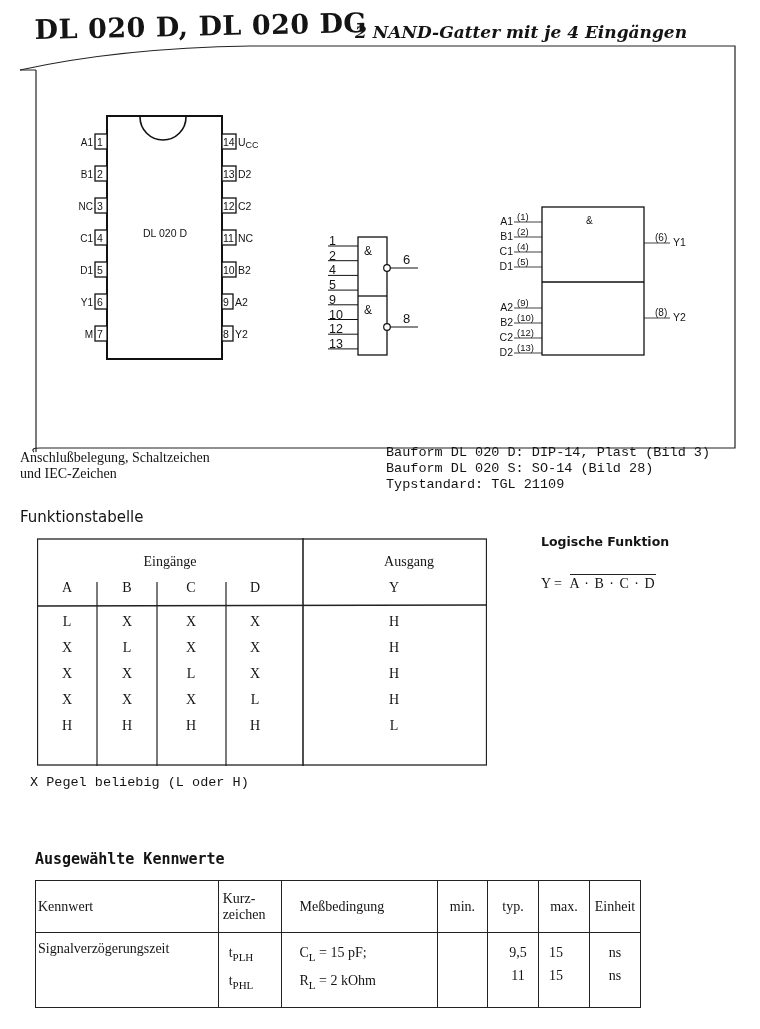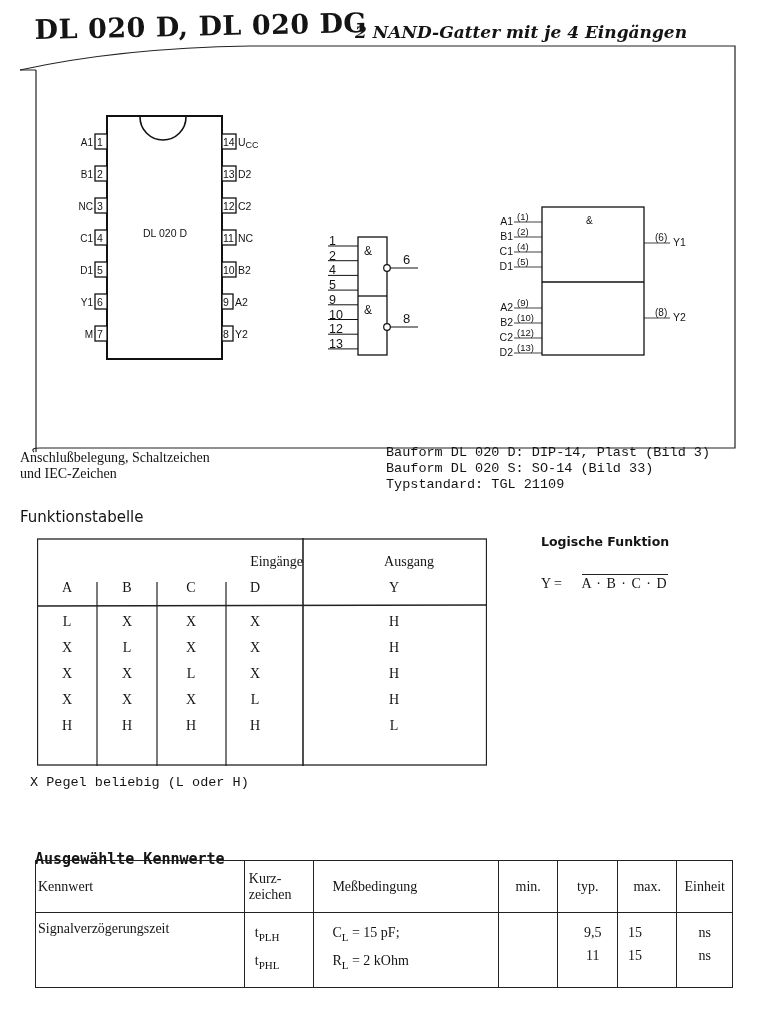--- a/index.html
+++ b/index.html
@@ -7,21 +7,21 @@
          font-family:"DejaVu Serif", serif; }
   .abs { position:absolute; }
   .title-main { left:35px; top:14px; font-family:"DejaVu Serif", serif; font-weight:bold; font-size:27px; letter-spacing:0.5px; white-space:nowrap; transform:rotate(-1.2deg); transform-origin:left bottom; }
   .title-sub { left:355px; top:22px; font-family:"DejaVu Serif", serif; font-weight:bold; font-size:17px; white-space:nowrap;font-style:italic; }
   svg text { font-family:"Liberation Sans", sans-serif; fill:#141414; }
   .caption { font-family:"Liberation Serif", serif; font-size:14px; line-height:16px; white-space:nowrap; }
   .mono { font-family:"Liberation Mono", monospace; font-size:13.5px; line-height:16px; white-space:nowrap; }
   .section-h { font-family:"DejaVu Sans", sans-serif; font-size:15px; white-space:nowrap; }
   .section-hb { font-family:"DejaVu Sans Mono", monospace; font-weight:bold; font-size:15px; white-space:nowrap; }
   table { border-collapse:collapse; }
-  .kw { left:35px; top:860px; width:698px; font-family:"Liberation Serif", serif; font-size:14px; }
+  .kw { left:35px; top:880px; width:606px; font-family:"Liberation Serif", serif; font-size:14px; }
   .kw td, .kw th { border:1px solid #222; font-weight:normal; padding:0 4px; }
   sub { font-size:11px; vertical-align:-4px; }
 </style>
 </head>
 <body>
 
 <div class="abs title-main">DL 020 D, DL 020 DG</div>
 <div class="abs title-sub">2 NAND-Gatter mit je 4 Eingängen</div>
 
 <svg class="abs" style="left:0;top:0" width="760" height="470">
@@ -151,36 +151,36 @@
   <text x="183" y="121" font-size="10.5">Y2</text>
 </svg>
 
 <div class="abs caption" style="left:20px;top:450px">
   <div>Anschlußbelegung, Schaltzeichen</div>
   <div>und IEC-Zeichen</div>
 </div>
 
 <div class="abs mono" style="left:386px;top:445px">
   <div>Bauform DL 020 D: DIP-14, Plast (Bild  3)</div>
-  <div>Bauform DL 020 S: SO-14 (Bild  33)</div>
+  <div>Bauform DL 020 S: SO-14 (Bild  28)</div>
   <div>Typstandard: TGL 21109</div>
 </div>
 
 <div class="abs section-h" style="left:20px;top:508px">Funktionstabelle</div>
 
 <div class="abs" style="left:37px;top:538px;width:450px;height:228px">
   <svg width="450" height="228" style="position:absolute;left:0;top:0">
     <rect x="0.5" y="1" width="449" height="226" fill="none" stroke="#222" stroke-width="1.3"></rect>
     <line x1="0" y1="68" x2="450" y2="67" stroke="#222" stroke-width="1.3"></line>
     <line x1="266" y1="0" x2="266" y2="228" stroke="#222" stroke-width="1.6"></line>
     <line x1="60" y1="44" x2="60" y2="228" stroke="#222" stroke-width="1.2"></line>
     <line x1="120" y1="44" x2="120" y2="228" stroke="#222" stroke-width="1.2"></line>
     <line x1="189" y1="44" x2="189" y2="228" stroke="#222" stroke-width="1.2"></line>
   </svg>
-  <div class="abs" style="left:0;top:16px;width:266px;text-align:right;font-family:'Liberation Serif',serif;font-size:14px">Eingänge</div>
+  <div class="abs" style="left:0;top:16px;width:266px;text-align:center;font-family:'Liberation Serif',serif;font-size:14px">Eingänge</div>
   <div class="abs" style="left:266px;top:16px;width:212px;text-align:center;font-family:'Liberation Serif',serif;font-size:14px">Ausgang</div>
   <div id="ftCols">
       <div class="abs" style="left: 10px; top: 42px; width: 40px; text-align: center; font-family: &quot;Liberation Serif&quot;, serif; font-size: 14px;">A</div>
       <div class="abs" style="left: 70px; top: 42px; width: 40px; text-align: center; font-family: &quot;Liberation Serif&quot;, serif; font-size: 14px;">B</div>
       <div class="abs" style="left: 134px; top: 42px; width: 40px; text-align: center; font-family: &quot;Liberation Serif&quot;, serif; font-size: 14px;">C</div>
       <div class="abs" style="left: 198px; top: 42px; width: 40px; text-align: center; font-family: &quot;Liberation Serif&quot;, serif; font-size: 14px;">D</div>
       <div class="abs" style="left: 337px; top: 42px; width: 40px; text-align: center; font-family: &quot;Liberation Serif&quot;, serif; font-size: 14px;">Y</div>
     </div>
   <div id="ftRows">
       <div>
@@ -219,21 +219,21 @@
         <div class="abs" style="left: 337px; top: 180px; width: 40px; text-align: center; font-family: &quot;Liberation Serif&quot;, serif; font-size: 14px;">L</div>
       </div>
     </div>
 </div>
 
 <div class="abs mono" style="left:30px;top:775px;font-size:13.5px">X Pegel beliebig (L oder H)</div>
 
 <div class="abs" style="left:541px;top:534px;font-family:'DejaVu Sans',sans-serif;font-weight:bold;font-size:12.5px">Logische Funktion</div>
 <div class="abs" style="left:541px;top:576px;font-family:'Liberation Serif',serif;font-size:14px;white-space:nowrap">
   <span>Y =</span>
-  <span style="border-top:1.2px solid #222;padding-top:1px;margin-left:16px;letter-spacing:1px">A · B · C · D</span>
+  <span style="border-top:1.2px solid #222;padding-top:1px;margin-left:4px;letter-spacing:1px">A · B · C · D</span>
 </div>
 
 <div class="abs section-hb" style="left:35px;top:850px">Ausgewählte Kennwerte</div>
 
 <table class="abs kw">
   <tbody>
       <tr style="height:52px">
     <th style="width:200px;text-align:left;padding-left:2px">Kennwert</th>
     <th style="width:60px;text-align:left;line-height:16px"><span>Kurz-</span><br><span>zeichen</span></th>
     <th style="width:160px;text-align:left;padding-left:18px">Meßbedingung</th>

